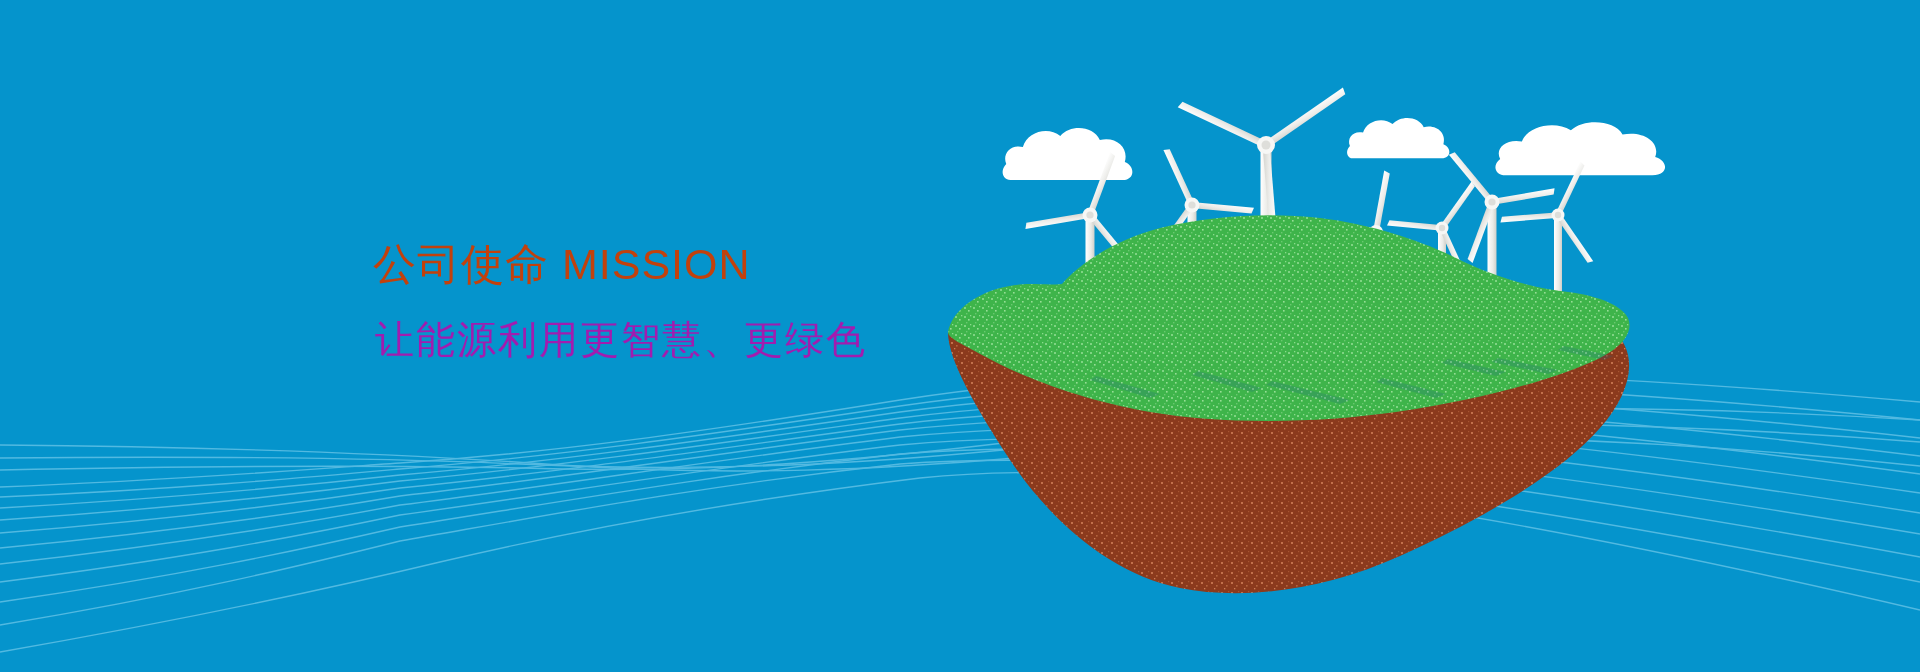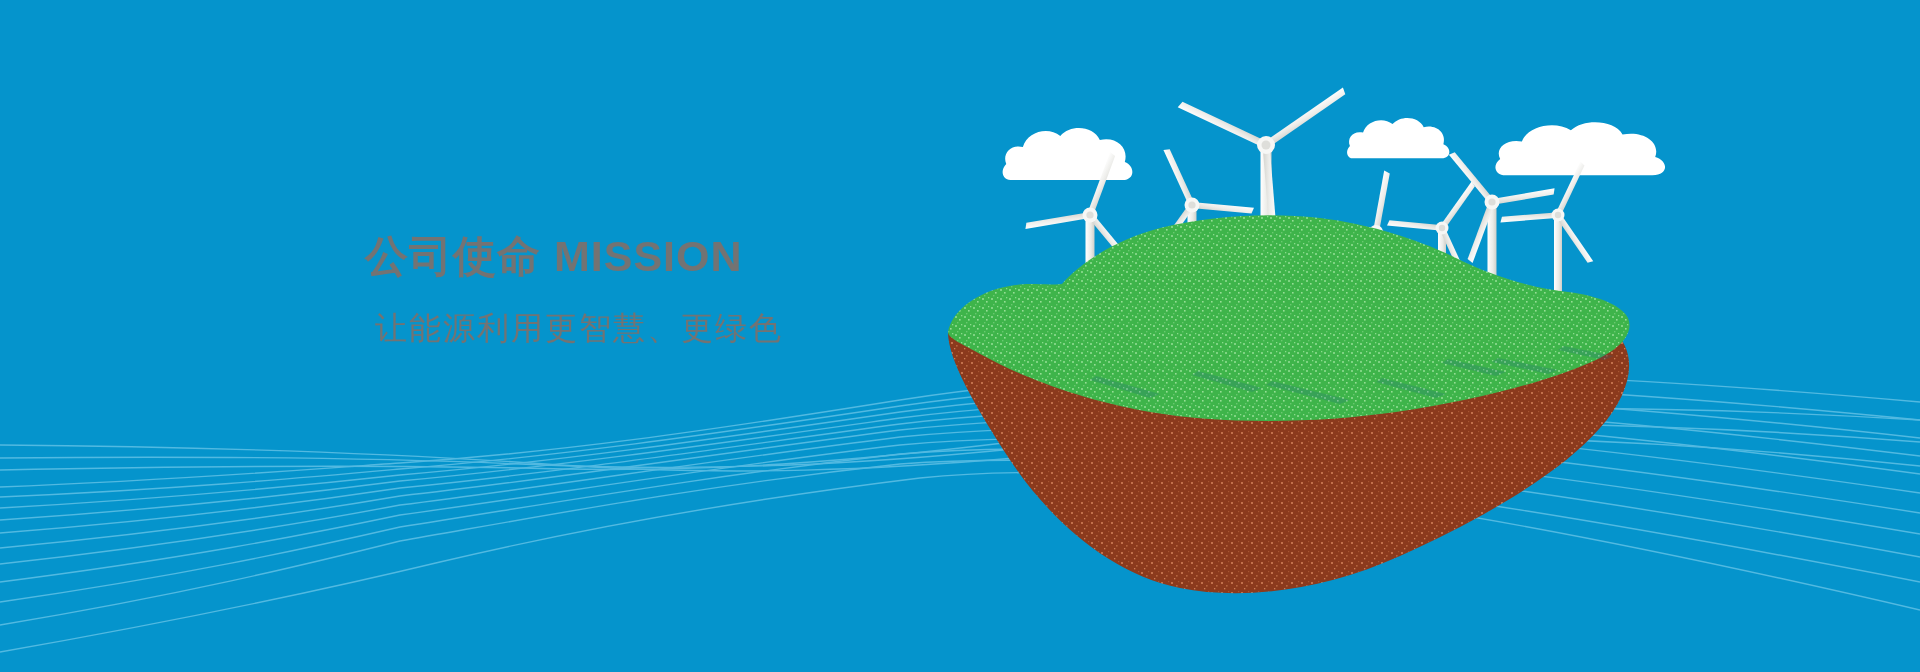--- a/index.html
+++ b/index.html
@@ -7,25 +7,25 @@
     position:relative;width:1920px;height:672px;overflow:hidden;
     font-family:"Liberation Sans","DejaVu Sans",sans-serif;
   }
   #bg{position:absolute;inset:0;}
   #waves{position:absolute;left:0;top:0;width:1920px;height:672px;}
   #scene{position:absolute;left:0;top:0;width:1920px;height:672px;}
   #text-block{
     position:absolute;left:365px;top:232px;width:620px;
   }
   .title{
-    font-size:43px;font-weight:bold;color:#737373;letter-spacing:1px;
-    line-height:1.15;white-space:nowrap;margin:0;
+    font-size:43px;font-weight:normal;color:#c2410c;letter-spacing:1px;
+    line-height:1.15;white-space:nowrap;margin:8px;
   }
   .subtitle{
-    font-size:32px;font-weight:400;color:#737373;letter-spacing:2px;
+    font-size:39px;font-weight:400;color:#a21caf;letter-spacing:2px;
     line-height:1.2;white-space:nowrap;margin:28px 0 0 10px;
   }
 </style>
 </head>
 <body>
 
 <div id="stage">
 
   <div id="bg" style="background:#0594CC;"></div>
 

